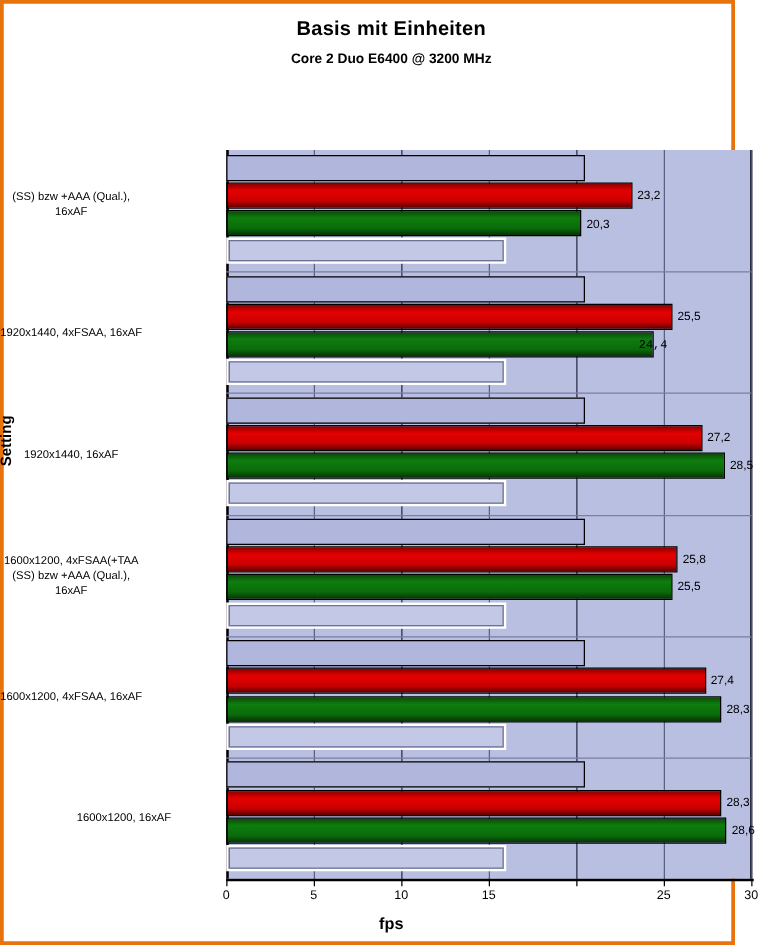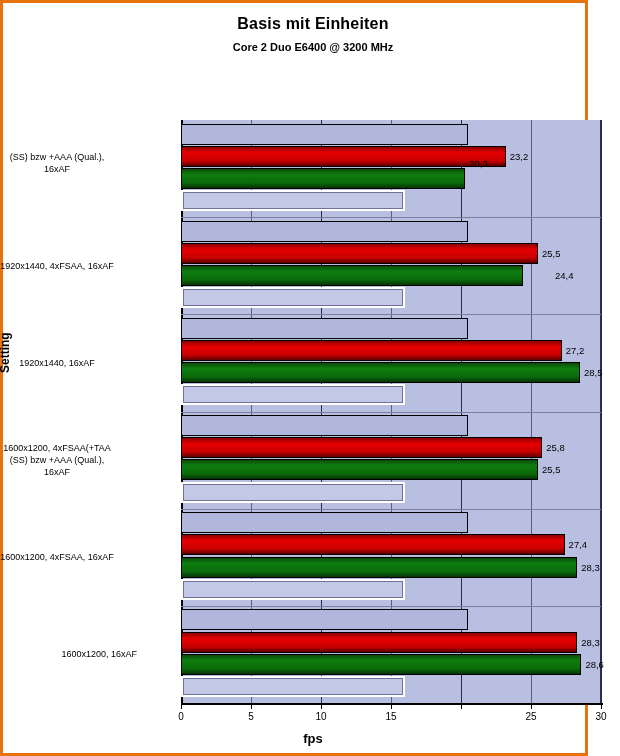--- a/index.html
+++ b/index.html
@@ -183,27 +183,27 @@
       <div class="hsep" style="left: 178px; top: 602.833px;"></div>
       <div class="bar lav" style="position: absolute; left: 178px; top: 606.333px; width: 287px; height: 21px; box-sizing: border-box;"></div>
       <div class="bar red" style="position: absolute; left: 178px; top: 628.533px; width: 396.2px; height: 21px; box-sizing: border-box;"></div>
       <div class="bar green" style="position: absolute; left: 178px; top: 650.733px; width: 400.4px; height: 21px; box-sizing: border-box;"></div>
       <div class="bar white" style="position: absolute; left: 178px; top: 672.933px; width: 224px; height: 21px; box-sizing: border-box; border: 2px solid rgb(255, 255, 255);">
         <div class="inner"></div>
       </div>
     </div>
   <div id="labels-layer">
       <div class="vlabel" style="left: 506.8px; top: 147.7px;">23,2</div>
-      <div class="vlabel" style="left: 466.2px; top: 155px;">20,3</div>
+      <div class="vlabel" style="left: 466.2px; top: 171px;">20,3</div>
       <div class="cat-label" style="right: 448px; top: 147.583px;">
         <div>(SS) bzw +AAA (Qual.),</div>
         <div>16xAF</div>
       </div>
       <div class="vlabel" style="left: 539px; top: 244.867px;">25,5</div>
-      <div class="vlabel" style="left: 552px; top: 267.067px;">24,4</div>
+      <div class="vlabel" style="left: 508px; top: 267.067px; font-family: Liberation Mono, monospace;">24,4</div>
       <div class="cat-label" style="right: 448px; top: 256.75px;">
         <div>1920x1440, 4xFSAA, 16xAF</div>
       </div>
       <div class="vlabel" style="left: 562.8px; top: 342.033px;">27,2</div>
       <div class="vlabel" style="left: 581px; top: 364.233px;">28,5</div>
       <div class="cat-label" style="right: 448px; top: 353.917px;">
         <div>1920x1440, 16xAF</div>
       </div>
       <div class="vlabel" style="left: 543.2px; top: 439.2px;">25,8</div>
       <div class="vlabel" style="left: 539px; top: 461.4px;">25,5</div>

